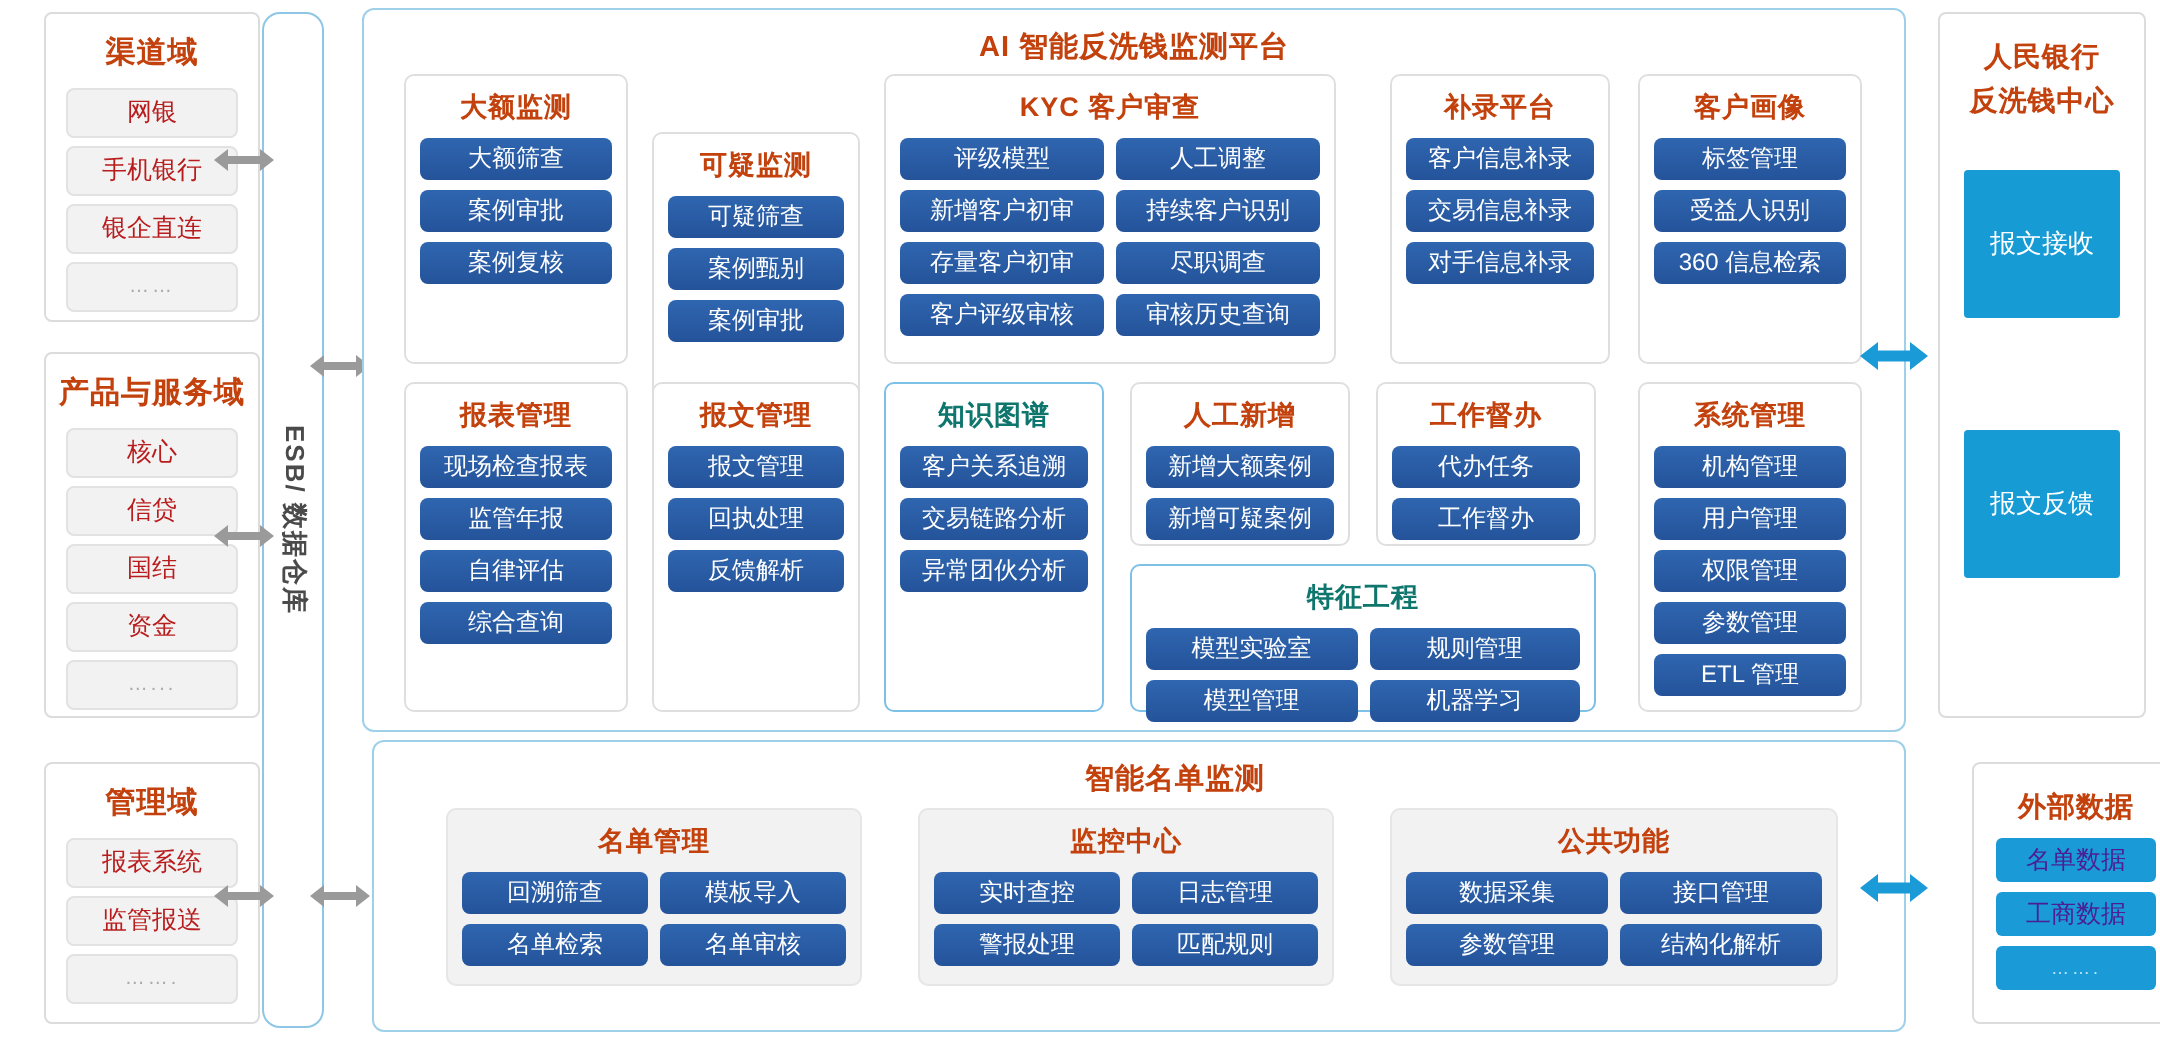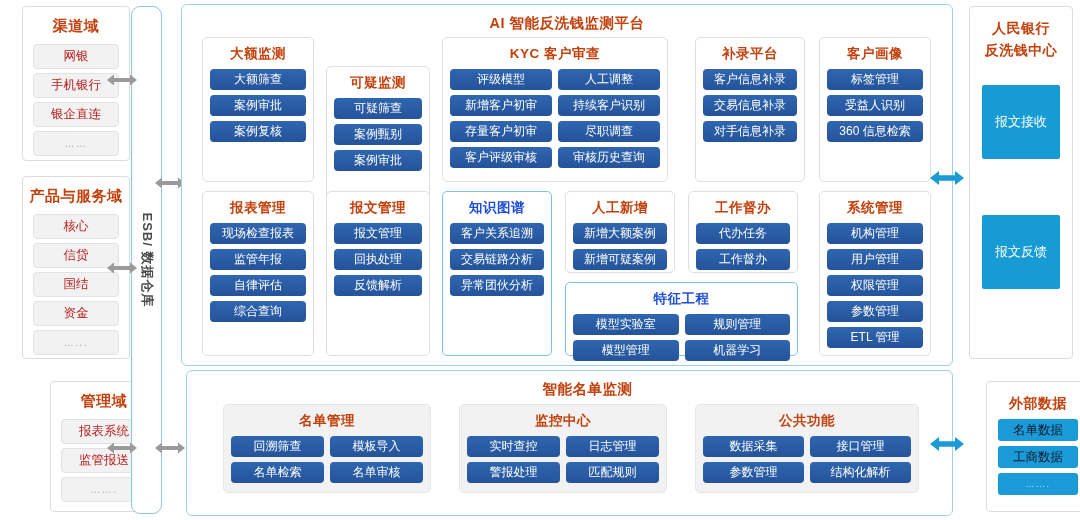--- a/index.html
+++ b/index.html
@@ -88,21 +88,21 @@
   
   .mod{
     position:absolute;
     background:#fff;
     border:1px solid #dfdfdf;
     border-radius:5px;
     box-sizing:border-box;
   }
   .mod.hl{border-color:#7dc1e8;}
   .mod .panel-title{font-size:13.5px;margin:7px 0 6px;}
-  .mod.hl .panel-title{color:#1d4ed8;}
+  .mod.hl .panel-title{color:#0f766e;}
 
   
   .sub{
     position:absolute;
     background:#f2f2f2;
     border:1px solid #e6e6e6;
     border-radius:5px;
     box-sizing:border-box;
   }
   .sub .panel-title{font-size:13.5px;margin:7px 0 6px;}
@@ -129,21 +129,21 @@
   .right .panel-title{font-size:14px;margin:11px 0 6px;line-height:20px;}
   .bigblue{
     background:#169bd5;
     color:#fff;
     text-align:center;
     font-size:13px;
     border-radius:2px;
   }
   .smallblue{
     background:#1a9bd7;
-    color:#0f172a;
+    color:#4c1d95;
     text-align:center;
     font-size:12.5px;
     height:22px;
     line-height:22px;
     border-radius:3px;
     margin:5px 11px;
   }
   .smallblue.dots{color:#bfe6f7;letter-spacing:1.5px;font-size:9px;}
 
   
@@ -165,21 +165,21 @@
 
   <div class="panel domain" style="left:22px;top:176px;width:108px;height:183px;">
     <div class="panel-title">产品与服务域</div>
     <div class="chip">核心</div>
     <div class="chip">信贷</div>
     <div class="chip">国结</div>
     <div class="chip">资金</div>
     <div class="chip dots">…...</div>
   </div>
 
-  <div class="panel domain" style="left:22px;top:381px;width:108px;height:131px;margin-left:28px;">
+  <div class="panel domain" style="left:22px;top:381px;width:108px;height:131px;">
     <div class="panel-title">管理域</div>
     <div class="chip">报表系统</div>
     <div class="chip">监管报送</div>
     <div class="chip dots">…….</div>
   </div>
 
   <div class="esb">
     <span>ESB/ 数据仓库</span>
   </div>
 

